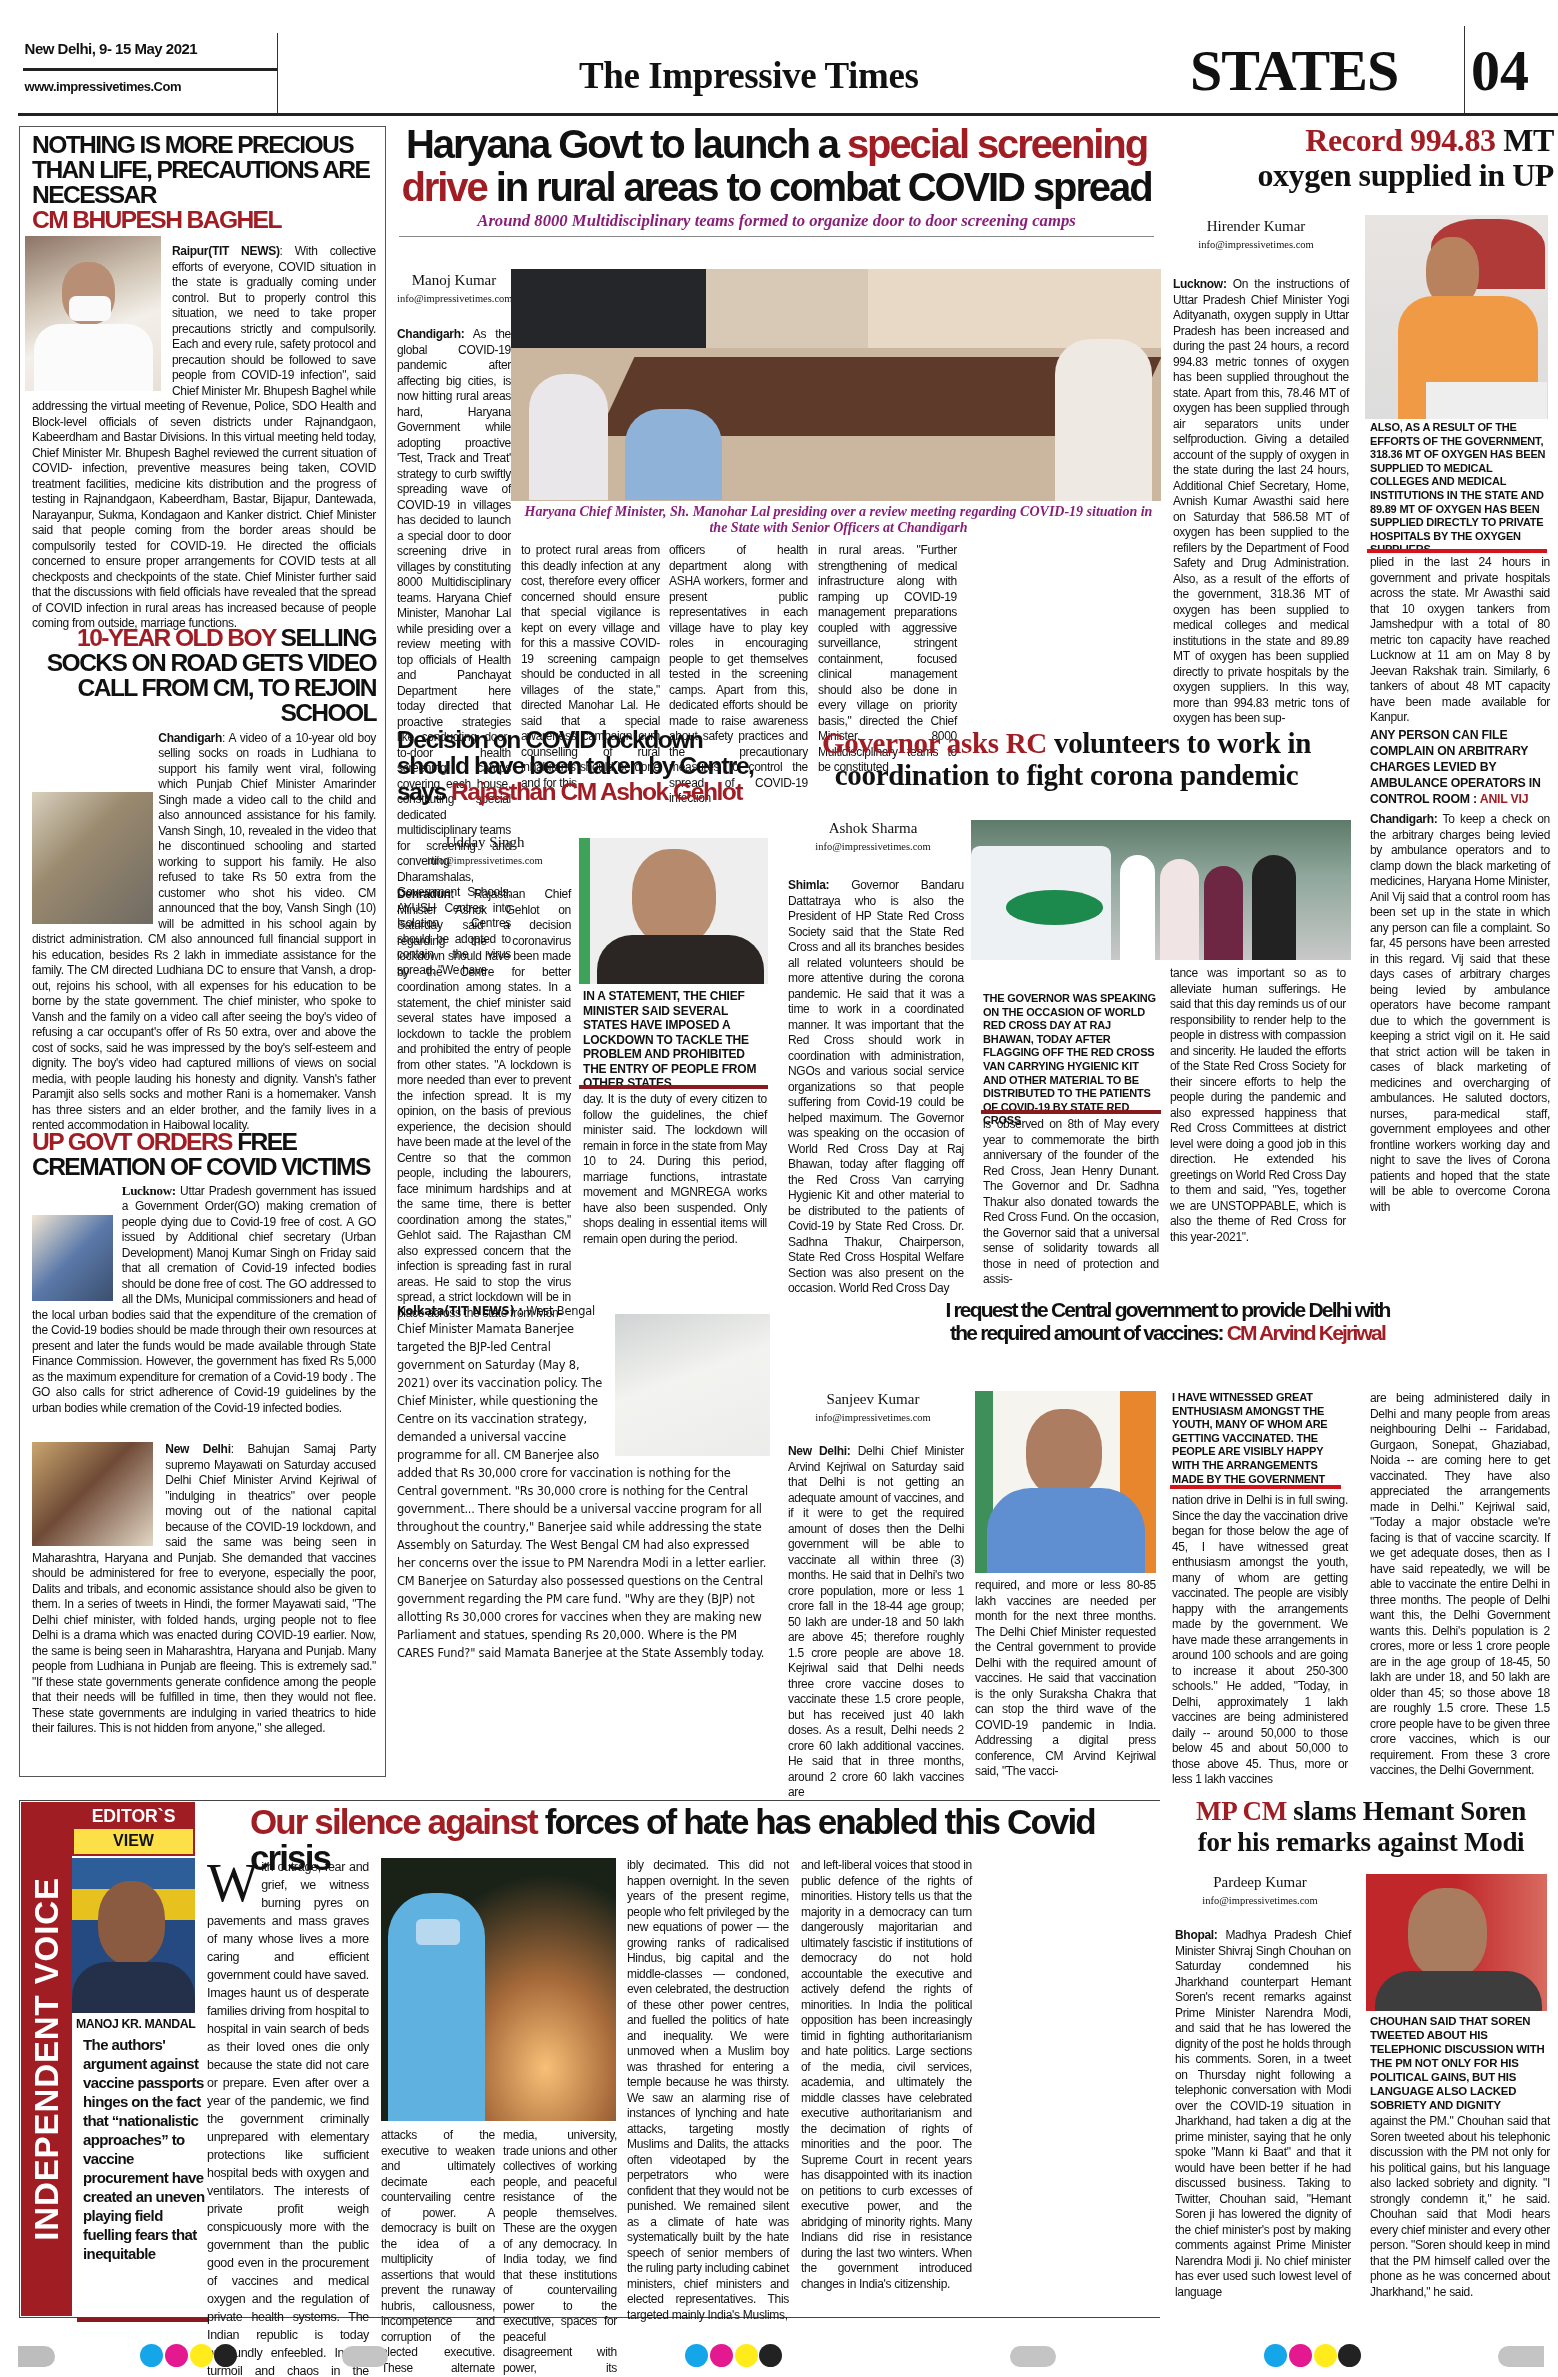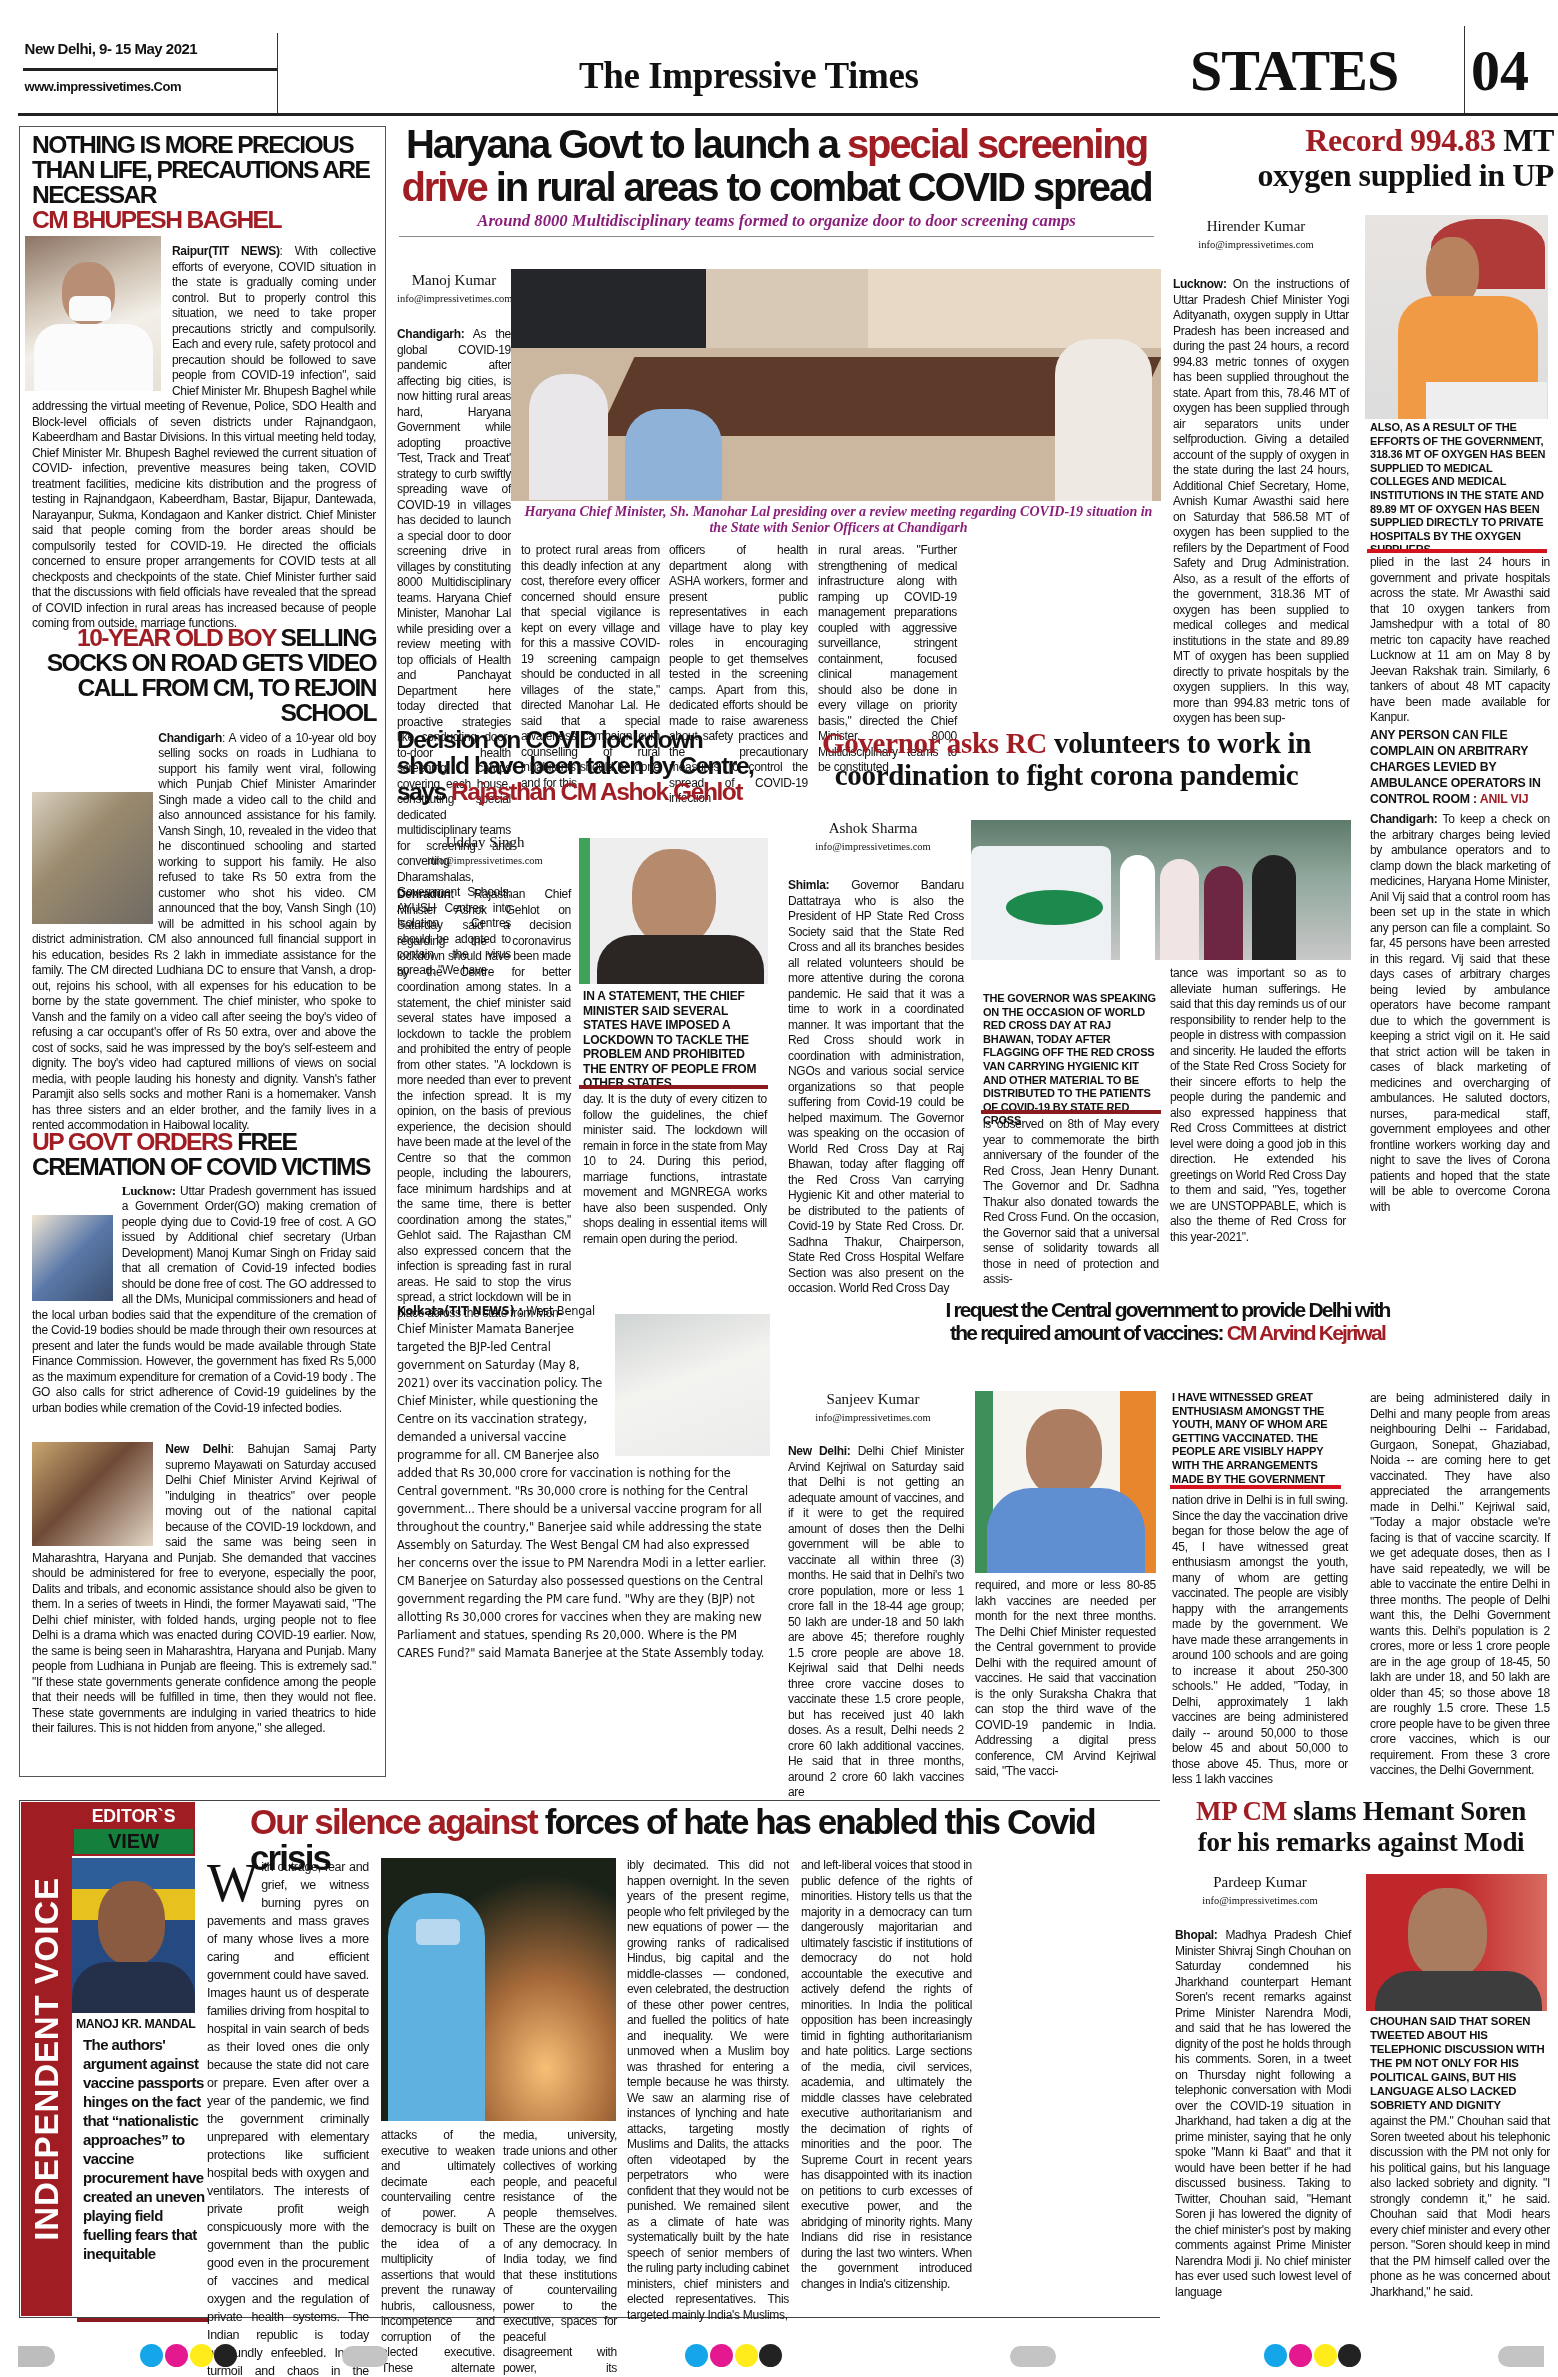--- a/index.html
+++ b/index.html
@@ -214,21 +214,21 @@
 <div class="abs body" style="left:975px;top:1578px;width:181px;">required, and more or less 80-85 lakh vaccines are needed per month for the next three months. The Delhi Chief Minister requested the Central government to provide Delhi with the required amount of vaccines. He said that vaccination is the only Suraksha Chakra that can stop the third wave of the COVID-19 pandemic in India. Addressing a digital press conference, CM Arvind Kejriwal said, "The vacci-</div>
 <div class="abs body" style="left:1172px;top:1493px;width:176px;">nation drive in Delhi is in full swing. Since the day the vaccination drive began for those below the age of 45, I have witnessed great enthusiasm amongst the youth, many of whom are getting vaccinated. The people are visibly happy with the arrangements made by the government. We have made these arrangements in around 100 schools and are going to increase it about 250-300 schools." He added, "Today, in Delhi, approximately 1 lakh vaccines are being administered daily -- around 50,000 to those below 45 and about 50,000 to those above 45. Thus, more or less 1 lakh vaccines</div>
 <div class="abs body" style="left:1370px;top:1391px;width:180px;">are being administered daily in Delhi and many people from areas neighbouring Delhi -- Faridabad, Gurgaon, Sonepat, Ghaziabad, Noida -- are coming here to get vaccinated. They have also appreciated the arrangements made in Delhi." Kejriwal said, "Today a major obstacle we're facing is that of vaccine scarcity. If we get adequate doses, then as I have said repeatedly, we will be able to vaccinate the entire Delhi in three months. The people of Delhi want this, the Delhi Government wants this. Delhi's population is 2 crores, more or less 1 crore people are in the age group of 18-45, 50 lakh are under 18, and 50 lakh are older than 45; so those above 18 are roughly 1.5 crore. These 1.5 crore people have to be given three crore vaccines, which is our requirement. From these 3 crore vaccines, the Delhi Government.</div>
 
 <div class="box" style="left:19.3px;top:1800px;width:1141px;height:518px;border-width:1.8px;border-color:#444;border-right:none;border-bottom:1.3px solid #444;"></div>
 <div class="abs" style="left:21px;top:1802px;width:51px;height:514px;background:#a11d24;">
   <div style="position:absolute;left:25.5px;top:257px;transform:translate(-50%,-50%) rotate(-90deg);white-space:nowrap;color:#fff;font-family:'Liberation Sans',sans-serif;font-weight:bold;font-size:33px;letter-spacing:0.9px;">INDEPENDENT VOICE</div>
 </div>
 <div class="abs" style="left:72px;top:1802px;width:123px;height:54px;background:#a11d24;">
   <div style="color:#fff;text-align:center;font-family:'Liberation Sans',sans-serif;font-weight:bold;font-size:17.6px;margin-top:3.5px;">EDITOR`S</div>
-  <div style="background:#15803d;margin:2.6px 1.8px 0;text-align:center;font-family:'Liberation Sans',sans-serif;font-weight:bold;font-size:20px;height:24.6px;line-height:24.6px;">VIEW</div>
+  <div style="background:#fde047;margin:2.6px 1.8px 0;text-align:center;font-family:'Liberation Sans',sans-serif;font-weight:bold;font-size:16px;height:24.6px;line-height:24.6px;">VIEW</div>
 </div>
 <div class="photo" style="left:72px;top:1858px;width:123px;height:155px;background:linear-gradient(180deg,#2e5e9a 0 20%,#e7c11e 20% 40%,#254a82 40% 100%);">
   <div style="position:absolute;left:26px;top:23px;width:67px;height:84px;border-radius:45%;background:#8a5b41;"></div>
   <div style="position:absolute;left:0;top:104px;width:123px;height:51px;background:#24304a;border-radius:35px 35px 0 0;"></div>
 </div>
 <div class="abs" style="left:76px;top:2017px;font-family:'Liberation Sans',sans-serif;font-weight:bold;font-size:12.3px;letter-spacing:-0.4px;">MANOJ KR. MANDAL</div>
 <div class="abs" style="left:83px;top:2035px;width:123px;font-family:'Liberation Sans',sans-serif;font-weight:bold;font-size:15px;line-height:19px;letter-spacing:-0.6px;">The authors' argument against vaccine passports hinges on the fact that “nationalistic approaches” to vaccine procurement have created an uneven playing field fuelling fears that inequitable</div>
 <div class="abs" style="left:77px;top:2318px;width:132px;height:3.5px;background:#8b1a1f;"></div>
 
 <div class="abs hl" style="left:250px;top:1804px;width:913px;font-size:35px;letter-spacing:-1.9px;">

